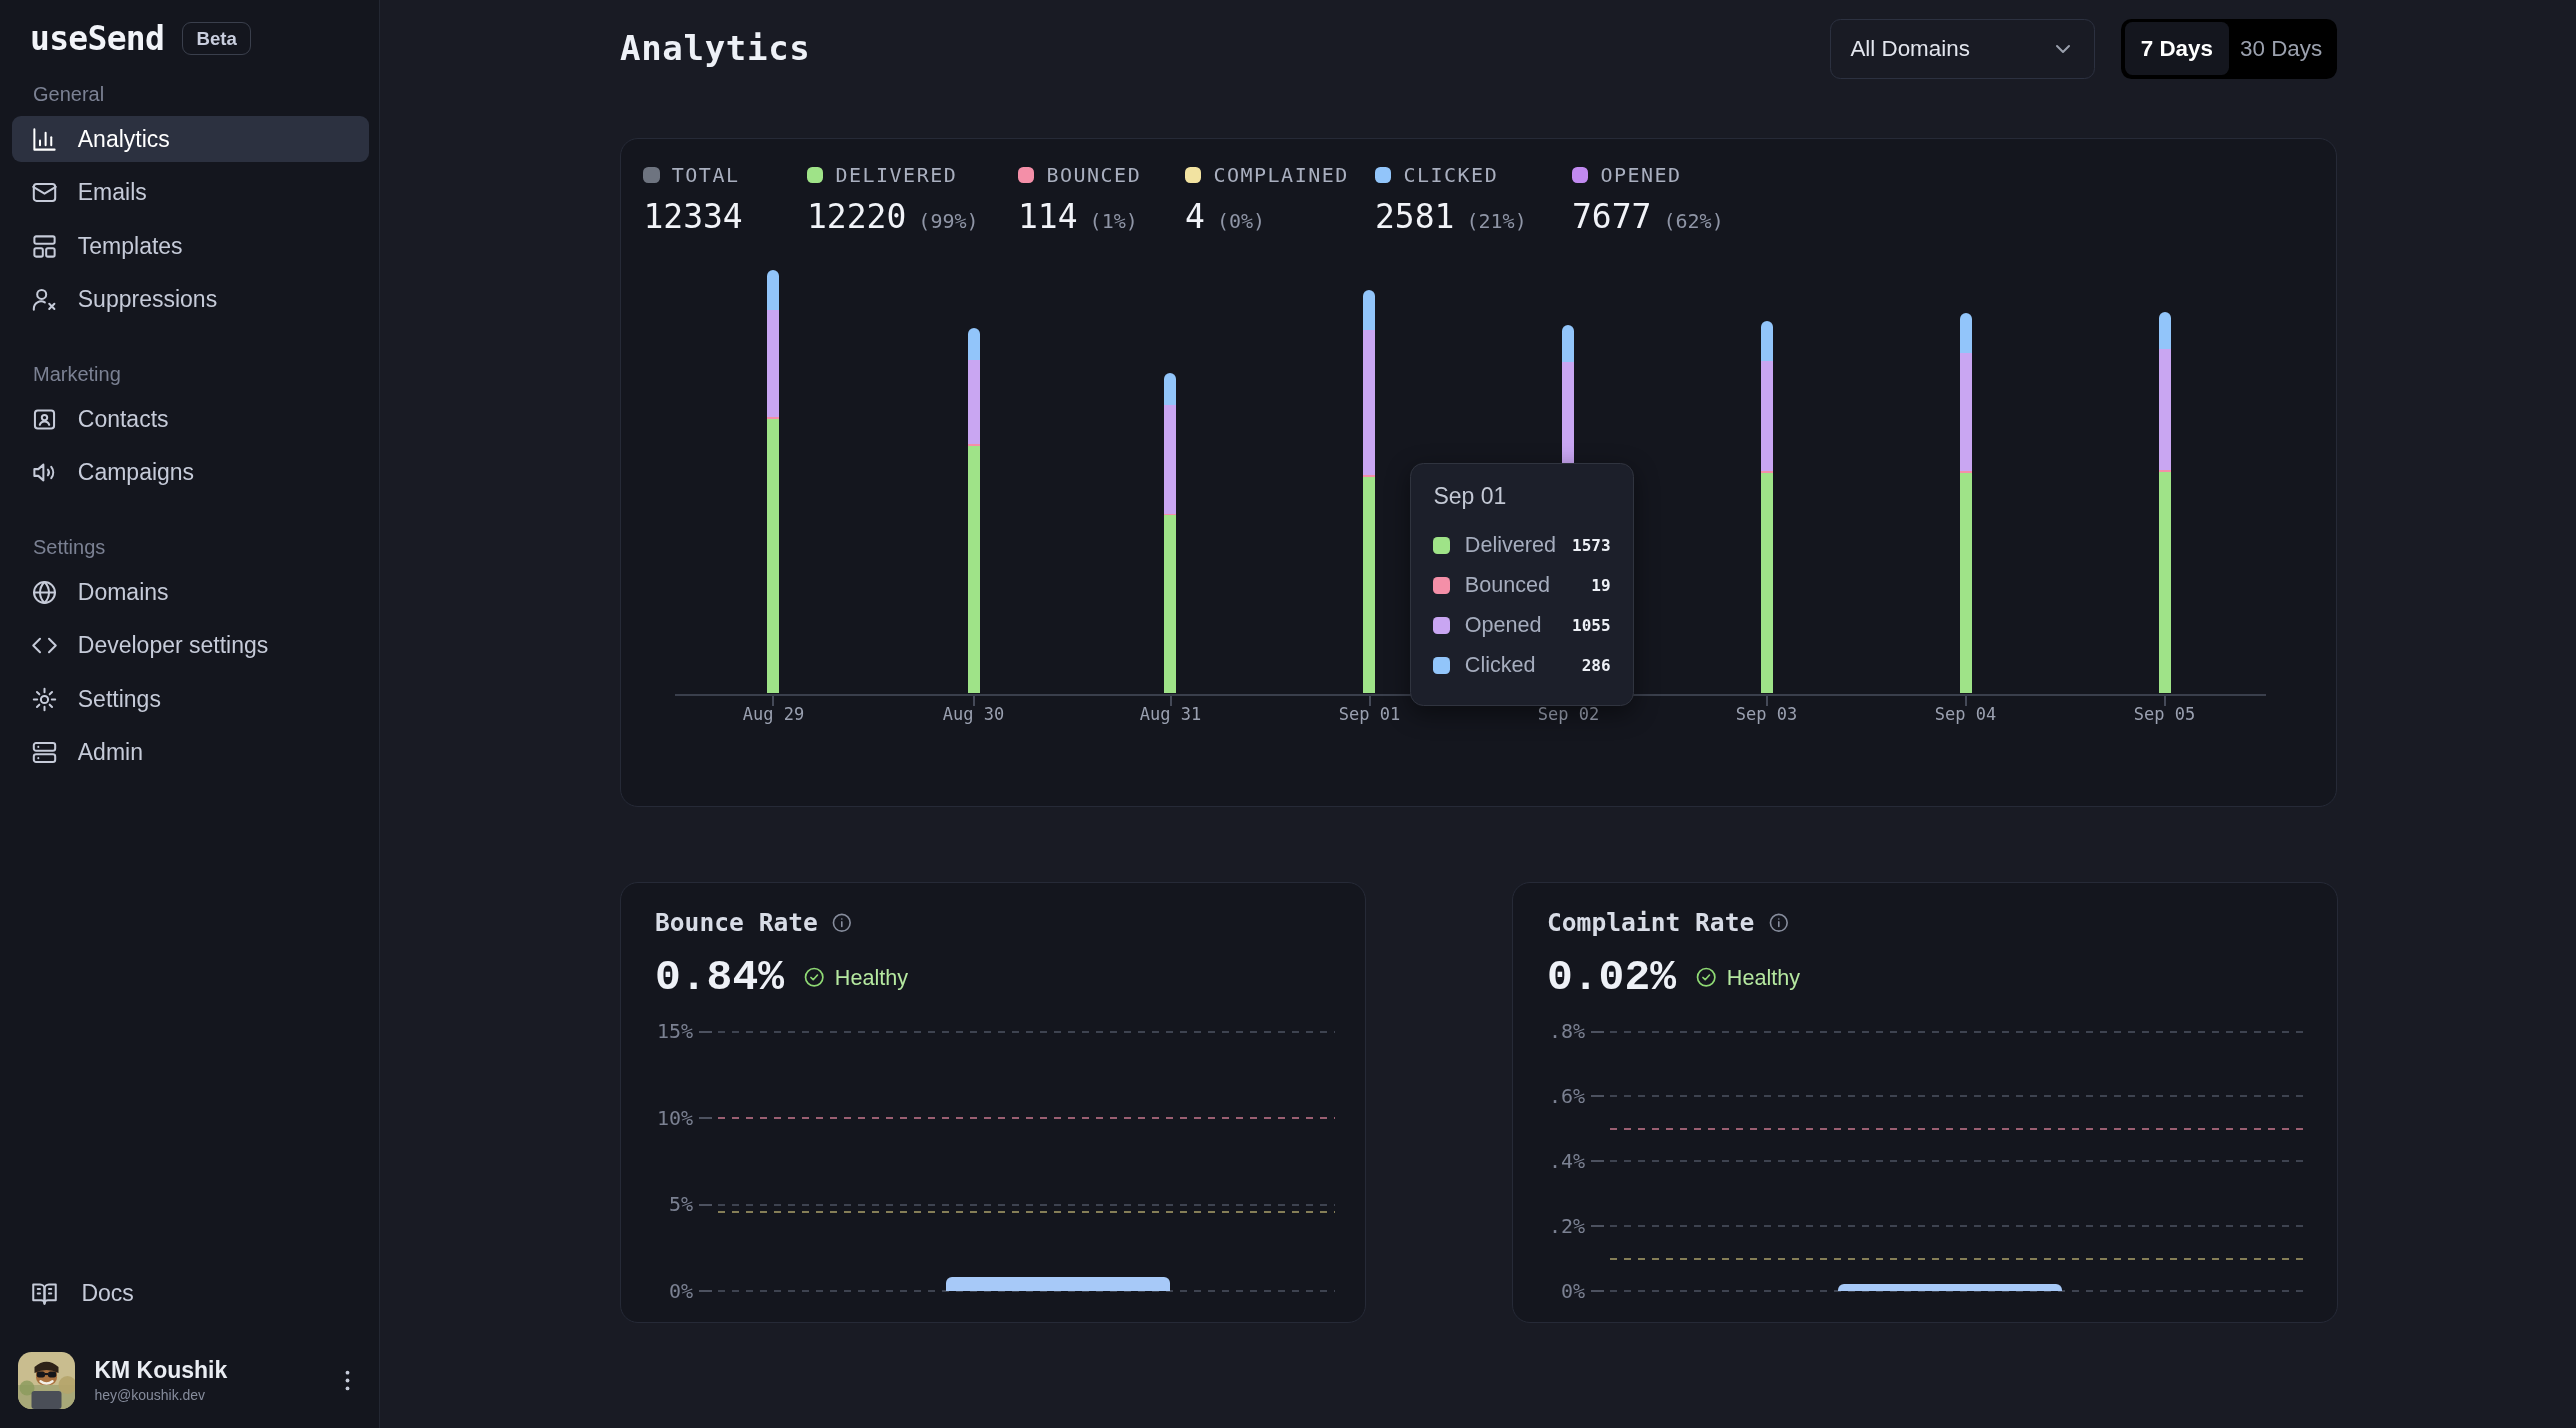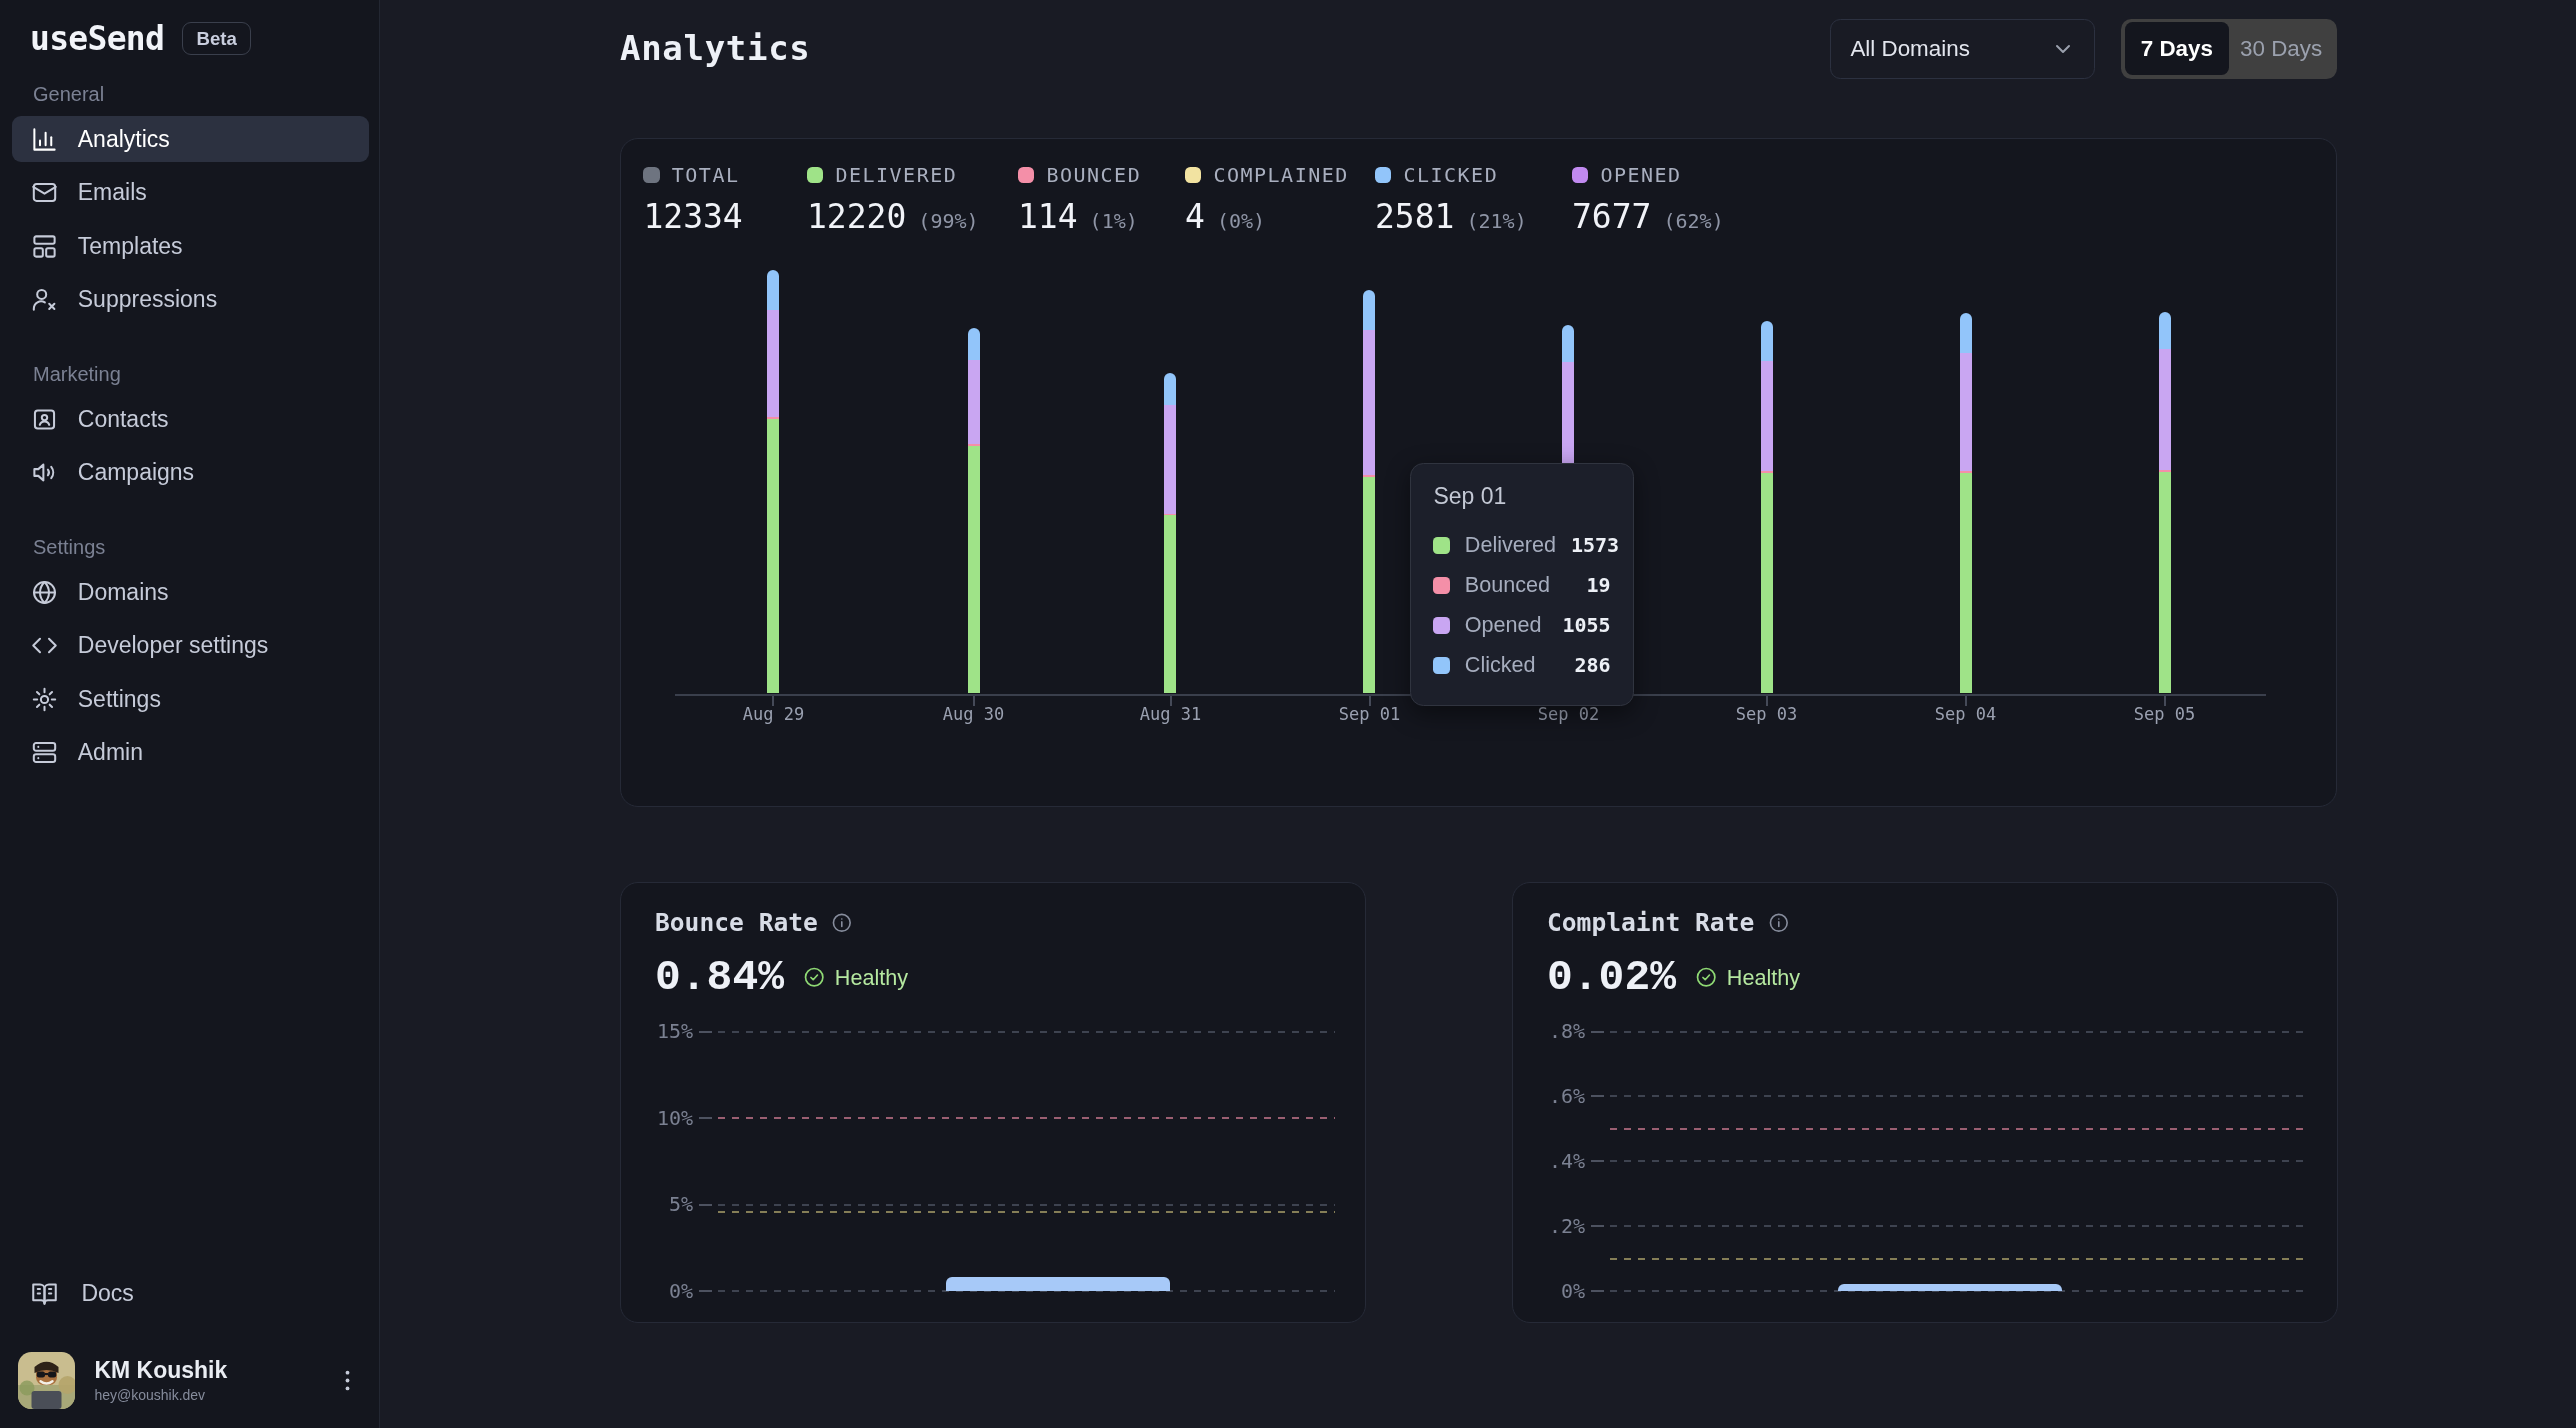--- a/index.html
+++ b/index.html
@@ -33,21 +33,21 @@
   .kebab svg { width:27px; height:27px; }
 
   
   .page-title { position:absolute; left:620px; top:28px; font-family:"DejaVu Sans Mono", monospace;
     font-weight:700; font-size:34px; color:#eef1f7; letter-spacing:0.7px; }
   .domain-select { position:absolute; left:1830px; top:18.6px; width:265px; height:60px;
     display:flex; align-items:center; justify-content:space-between; padding:0 19.4px;
     border:1.5px solid #2c3140; border-radius:10.4px; font-size:22.4px; color:#e3e6ee; cursor:pointer; }
   .domain-select svg { width:24px; height:24px; color:#9aa0ad; }
   .range-toggle { position:absolute; left:2121px; top:18.6px; width:216px; height:60px;
-    background:#404040; border-radius:10.4px; display:flex; padding:3.7px; }
+    background:#000000; border-radius:10.4px; display:flex; padding:3.7px; }
   .range-btn { flex:1; display:flex; align-items:center; justify-content:center;
     font-size:22.4px; color:#9ba1ae; border-radius:7.5px; cursor:pointer; }
   .range-btn.active { background:#14161e; color:#ffffff; font-weight:700; }
 
   
   .panel { position:absolute; background:#14161e; border:1.5px solid #262a37; border-radius:18px; }
   #main-card { left:620px; top:138px; width:1717px; height:669px; }
   #bounce-card { left:620px; top:882px; width:746px; height:441px; }
   #complaint-card { left:1512px; top:882px; width:826px; height:441px; }
 
@@ -69,21 +69,21 @@
     font-family:"DejaVu Sans Mono", monospace; font-size:17px; color:#9aa0b0; }
 
   
   .tooltip { position:absolute; left:789px; top:324px; width:224px;
     background:#1c1f2a; border:1.5px solid #30343f; border-radius:13.4px; padding:19.4px 22.4px;
     box-shadow:0 7.5px 25px rgba(0,0,0,.45); z-index:5; }
   .tooltip-title { font-size:23px; color:#c3c8d4; margin-bottom:15px; }
   .tooltip-row { display:flex; align-items:center; gap:15px; height:40px; }
   .tt-swatch { width:16.4px; height:16.4px; border-radius:4.5px; flex:none; }
   .tt-label { font-size:21.6px; color:#a6adbe; }
-  .tt-value { margin-left:auto; font-family:"DejaVu Sans Mono", monospace; font-weight:700; font-size:20px; color:#edf0f6; }
+  .tt-value { margin-left:auto; font-family:"DejaVu Sans Mono", monospace; font-weight:700; font-size:16px; color:#edf0f6; }
 
   
   .rate-title-row { position:absolute; left:34px; top:25px; display:flex; align-items:center; gap:13.4px; }
   .rate-title { font-family:"DejaVu Sans Mono", monospace; font-weight:600; font-size:24.6px; color:#d8dce6; }
   .rate-title-row svg { width:21.6px; height:21.6px; color:#868c9c; }
   .rate-value-row { position:absolute; left:34px; top:70px; display:flex; align-items:center; gap:19.4px; }
   .rate-value { font-family:Liberation Mono, monospace; font-weight:700; font-size:43px; color:#eef1f7; }
   .healthy-badge { display:flex; align-items:center; gap:9px; }
   .healthy-badge svg { width:22.4px; height:22.4px; color:#8fd974; }
   .healthy-text { font-size:21.6px; color:#b5e8a0; }

